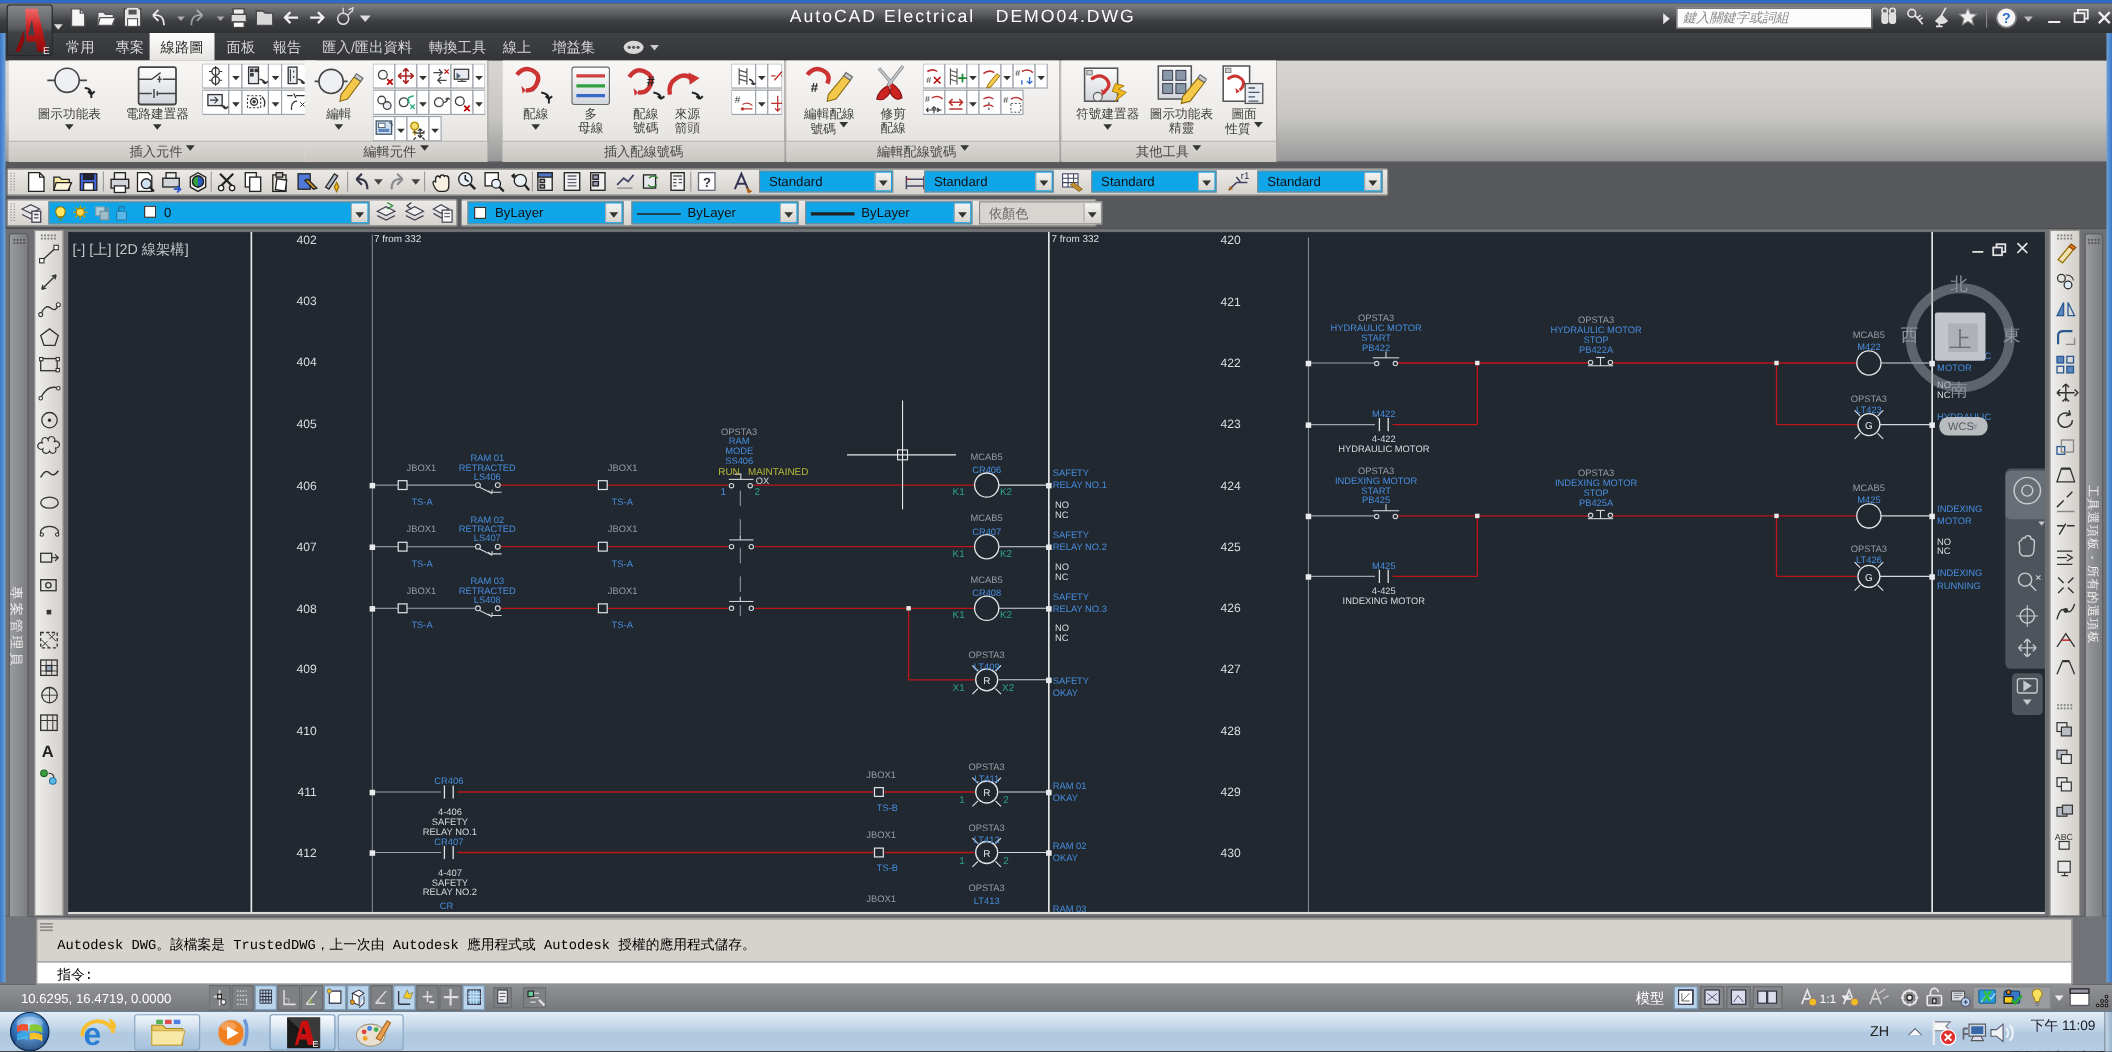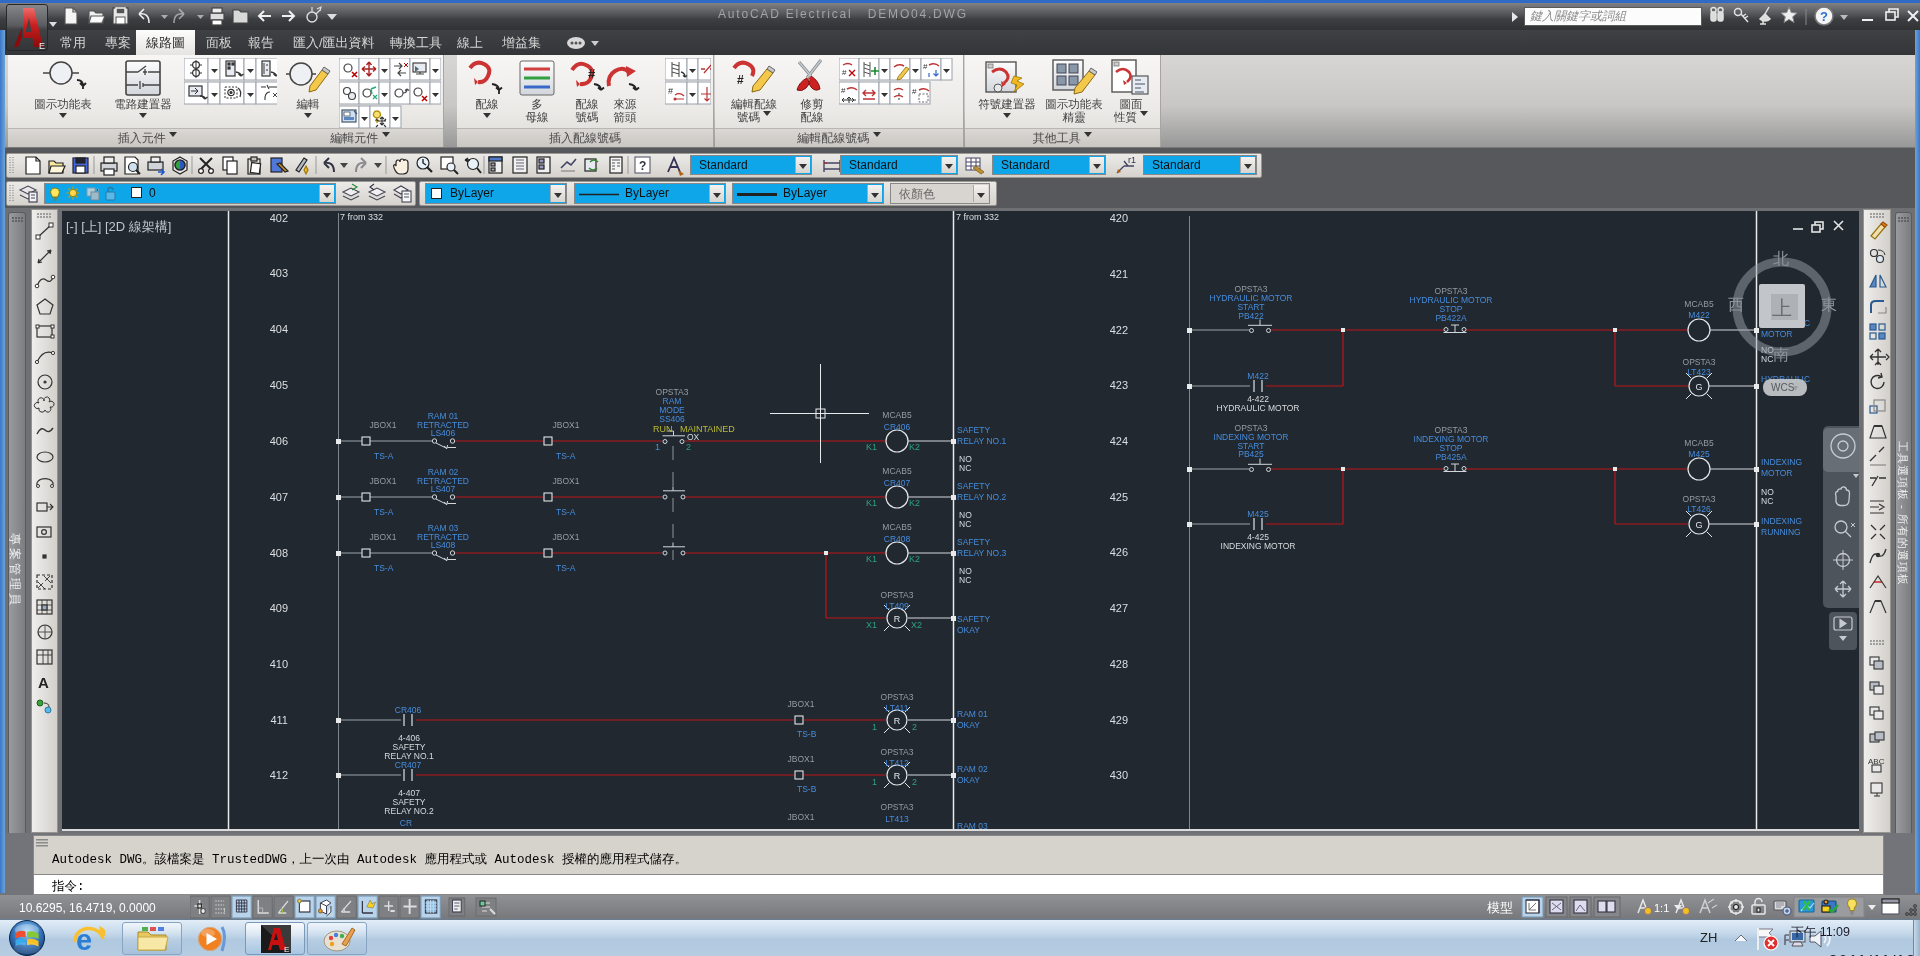--- a/index.html
+++ b/index.html
@@ -5,21 +5,21 @@
   * { margin:0; padding:0; box-sizing:border-box; }
   html,body { width:1920px; height:956px; overflow:hidden; background:#000; }
   body { font-family:"Liberation Sans", sans-serif; position:relative; }
   .abs { position:absolute; }
   
   #topblue { left:0; top:0; width:1920px; height:3px; background:#2f6bc4; }
   #titlebar { left:0; top:3px; width:1920px; height:27px;
     background:linear-gradient(#7f8184 0%, #55575a 40%, #3c3e41 60%, #303234 100%); }
   #lborder { left:0; top:30px; width:5px; height:863px; background:linear-gradient(90deg,#3a77c8,#6ea3d8); z-index:60; }
   #rborder { left:1915px; top:30px; width:5px; height:863px; background:linear-gradient(90deg,#6ea3d8,#3a77c8); z-index:60; }
-  #title-text { left:718px; top:7px; width:420px; color:#a3a3a3; font-size:12px; letter-spacing:1.8px; }
+  #title-text { left:718px; top:7px; width:420px; color:#ffffff; font-size:16px; letter-spacing:1.8px; }
   
   #tabrow { left:0px; top:30px; width:1920px; height:25px; background:linear-gradient(#3f4144,#333538); }
   .rtab { position:absolute; top:0; height:25px; line-height:25px; color:#d5d5d5; font-size:13px; padding:0 10px; }
   .rtab.active { background:linear-gradient(#fdfdfd,#e6e4e1); color:#2a2a2a; }
   
   #ribbon { left:0; top:55px; width:1920px; height:93px; background:linear-gradient(#d7d6d4 0%, #c8c7c5 55%, #989898 100%); border-bottom:1px solid #7a7a7a; }
   .panel { position:absolute; top:0; height:92px; background:linear-gradient(#f7f6f5 0%, #eceae7 60%, #dddbd7 100%); border-right:1px solid #a8a5a0; }
   .plabel { position:absolute; bottom:0; left:0; right:0; height:19px; background:linear-gradient(#dad8d4,#cac7c2); color:#4a4a4a; font-size:12px; text-align:center; line-height:18px; border-top:1px solid #bab7b2; }
   .bigbtn { position:absolute; top:3px; text-align:center; color:#3f3f3f; font-size:11.5px; line-height:1.12; }
   .bigbtn svg { display:block; margin:0 auto; }
@@ -742,21 +742,21 @@
       <div style="position:absolute;left:50px;top:2px;font-size:12px;">ByLayer</div>
       <span class="arr carr2"></span>
     </div>
  <div class="combo" style="left:732px;top:35px;width:152px;height:21px;">
       <svg style="position:absolute;left:4px;top:8px" width="40" height="5">
         <path d="M0 2.5 l40 0" stroke="#222" stroke-width="3"></path>
       </svg>
       <div style="position:absolute;left:50px;top:2px;font-size:12px;">ByLayer</div>
       <span class="arr carr2"></span>
     </div>
- <div class="combo" style="left:890px;top:35px;width:100px;height:21px;background:#d8d5d0;">
+ <div class="combo" style="left:890px;top:35px;width:112px;height:21px;background:#d8d5d0;">
       <div style="position:absolute;left:8px;top:2px;font-size:12px;color:#666;">依顏色</div>
       <span class="arr carr2"></span>
     </div>
 </div>
 <div class="abs" id="main"></div>
 <div class="abs" style="left:62px;top:829px;width:1797px;height:2px;background:#dcdcdc;"></div>
 
 <div class="abs" style="left:8px;top:212px;width:18px;height:676px;background:linear-gradient(90deg,#9a9b9e,#7c7d80);border:1px solid #5a5b5e;border-radius:3px;">
   <svg width="16" height="12" style="position:absolute;left:1px;top:2px">
       <g fill="#55565a">
@@ -1751,16 +1751,16 @@
  <svg style="position:absolute;left:1782px;top:7px" width="26" height="24">
   <rect x="8" y="4" width="15" height="11" fill="#c8d8e8" stroke="#555"></rect>
   <rect x="10" y="6" width="11" height="7" fill="#3868a8"></rect>
   <path d="M12 15 l7 0 l2 4 l-11 0 Z" fill="#dde" stroke="#555"></path>
   <path d="M3 8 l0 10 M3 8 l4 0 m-4 5 l4 0" stroke="#667" stroke-width="1.6"></path>
  </svg>
  <svg style="position:absolute;left:1806px;top:7px" width="26" height="24">
   <path d="M4 9 L9 9 L15 4 L15 20 L9 15 L4 15 Z" fill="#f0f4f8" stroke="#556"></path>
   <path d="M18 8 a6 6 0 0 1 0 8 M21 5 a10 10 0 0 1 0 14" stroke="#f0f4f8" fill="none" stroke-width="1.8"></path>
  </svg>
- <div style="position:absolute;left:1780px;top:4px;width:70px;text-align:right;font-size:12.5px;color:#1a1a2a;">下午 11:09</div>
+ <div style="position:absolute;left:1835px;top:4px;width:70px;text-align:right;font-size:12.5px;color:#1a1a2a;">下午 11:09</div>
  <div style="position:absolute;left:1828px;top:32px;width:77px;font-size:18px;color:#1a1a2a;">2011/11/12</div>
  <div style="position:absolute;left:1913px;top:0;width:7px;height:37px;background:linear-gradient(90deg,#c8d8e8,#98b4cc);border-left:1px solid #789;"></div>
 </div>
 
 </body></html>

